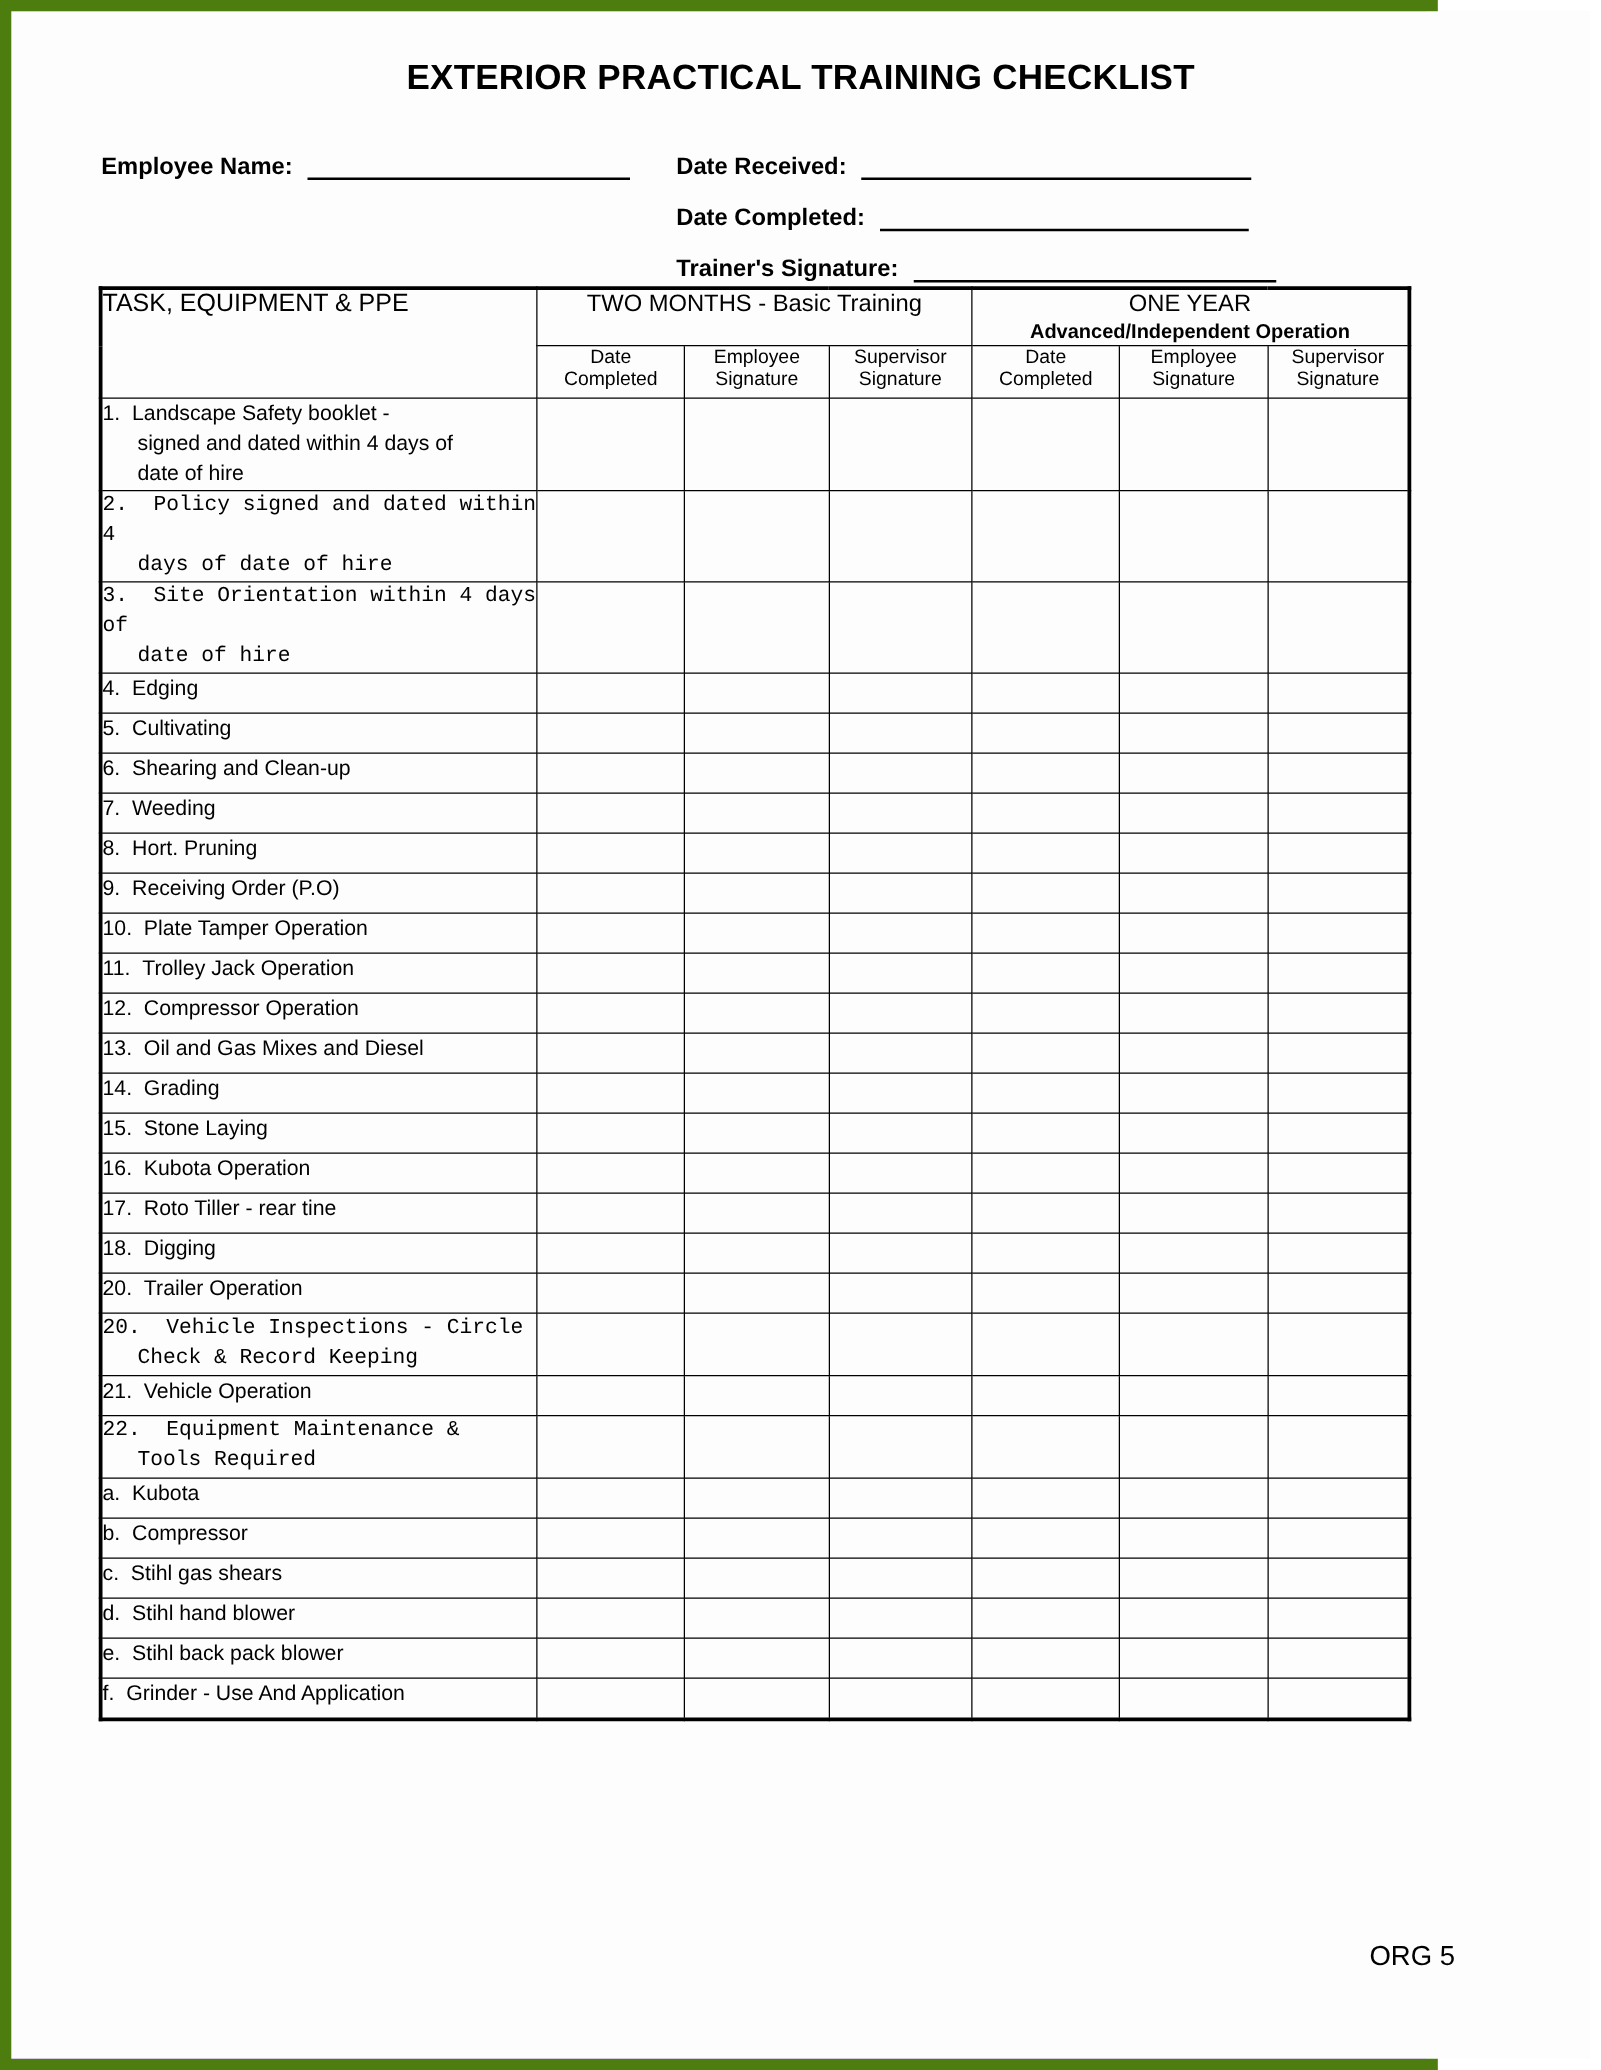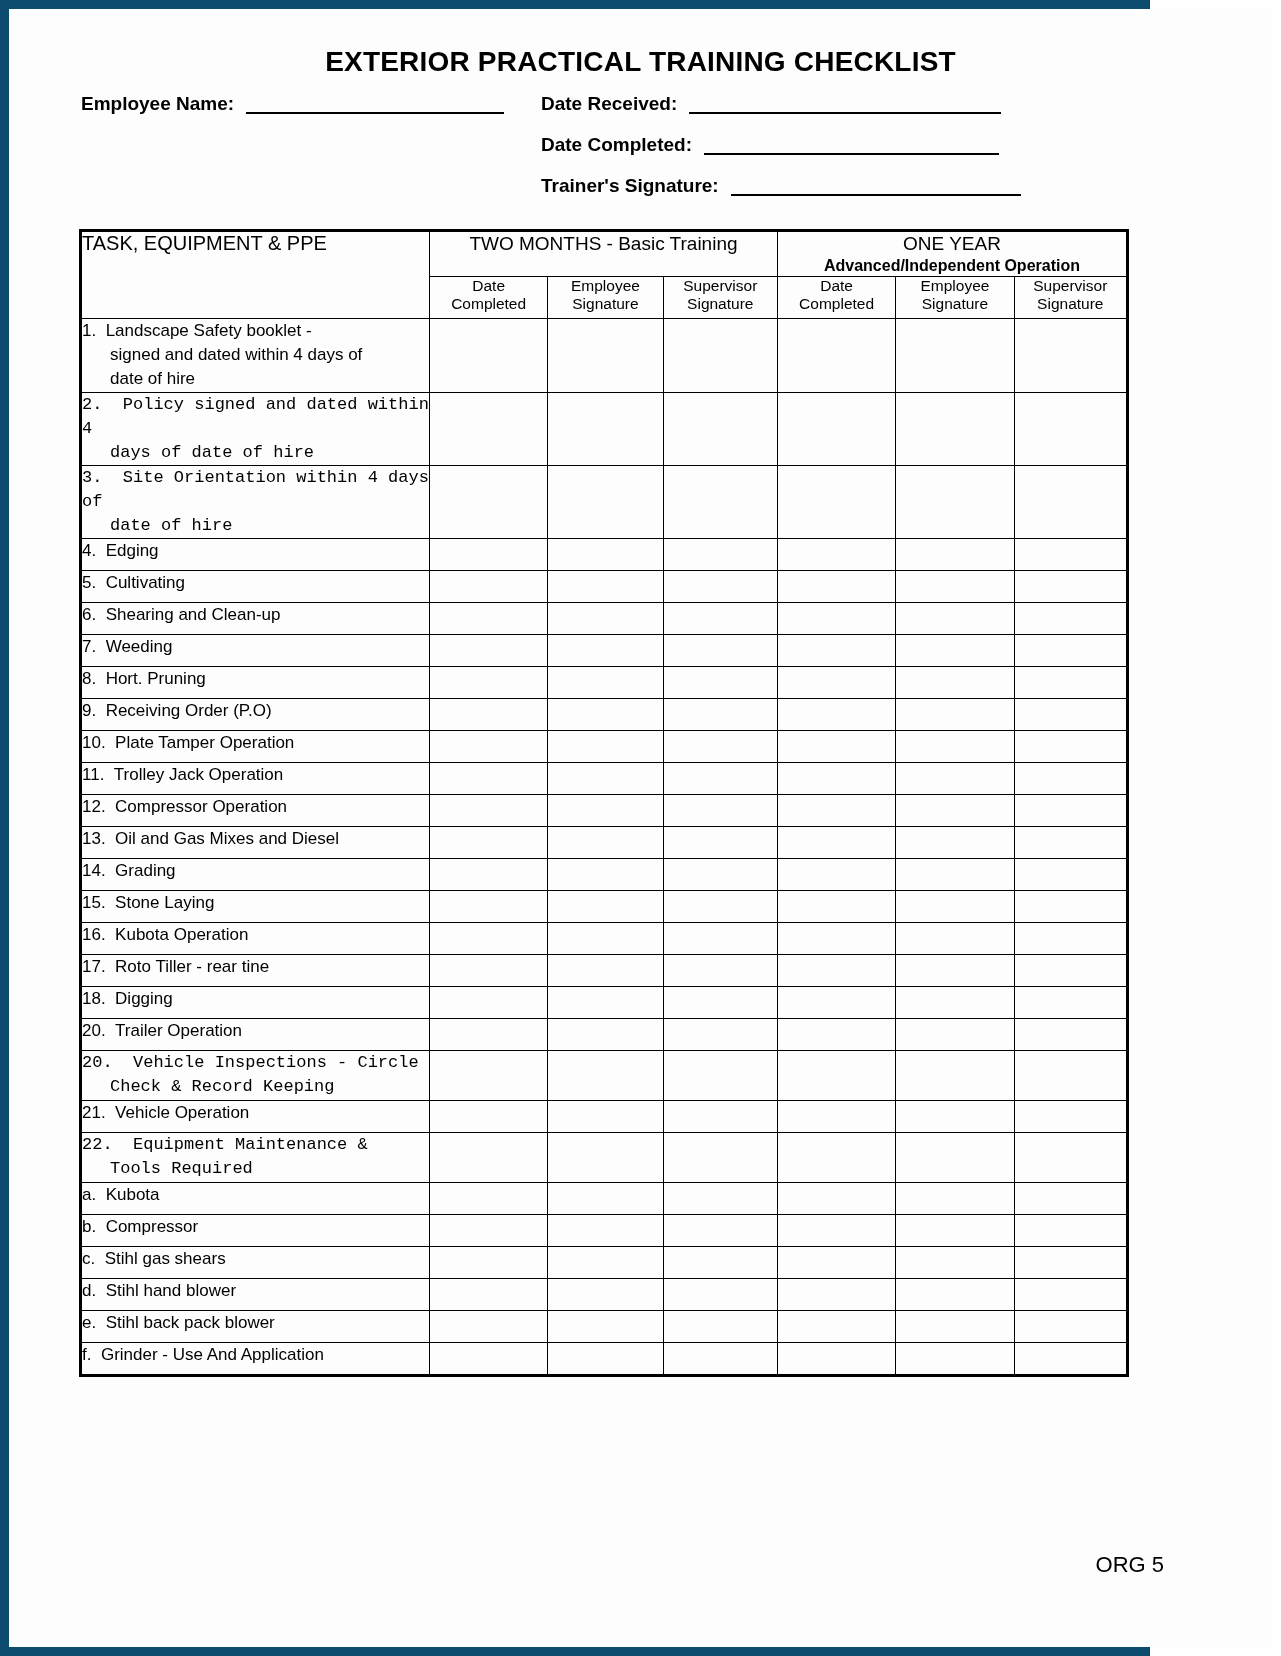--- a/index.html
+++ b/index.html
@@ -12,21 +12,21 @@
     height: 1656px;
     font-family: "Liberation Sans", sans-serif;
     color: #000000;
     overflow: hidden;
   }
   #page {
     position: relative;
     width: 1150px;
     height: 1656px;
     box-sizing: border-box;
-    border: 9px solid #0c4a6e;
+    border: 9px solid #4d7c0f;
     background: #4c1d95;
   }
   #sheet {
     position: absolute;
     left: 0; top: 0;
     width: 1263px;
     height: 1638px;
     background: #fdfdfd;
   }
 
@@ -41,20 +41,21 @@
     font-weight: bold;
     letter-spacing: 0.2px;
   }
 
   
   .field-row {
     position: absolute;
     display: flex;
     align-items: flex-end;
     white-space: nowrap;
+    margin-top: 30px;
   }
   .field-label {
     font-size: 19px;
     font-weight: bold;
     line-height: 20px;
   }
   .field-rule {
     display: inline-block;
     border-bottom: 2px solid #000;
     height: 15px;

